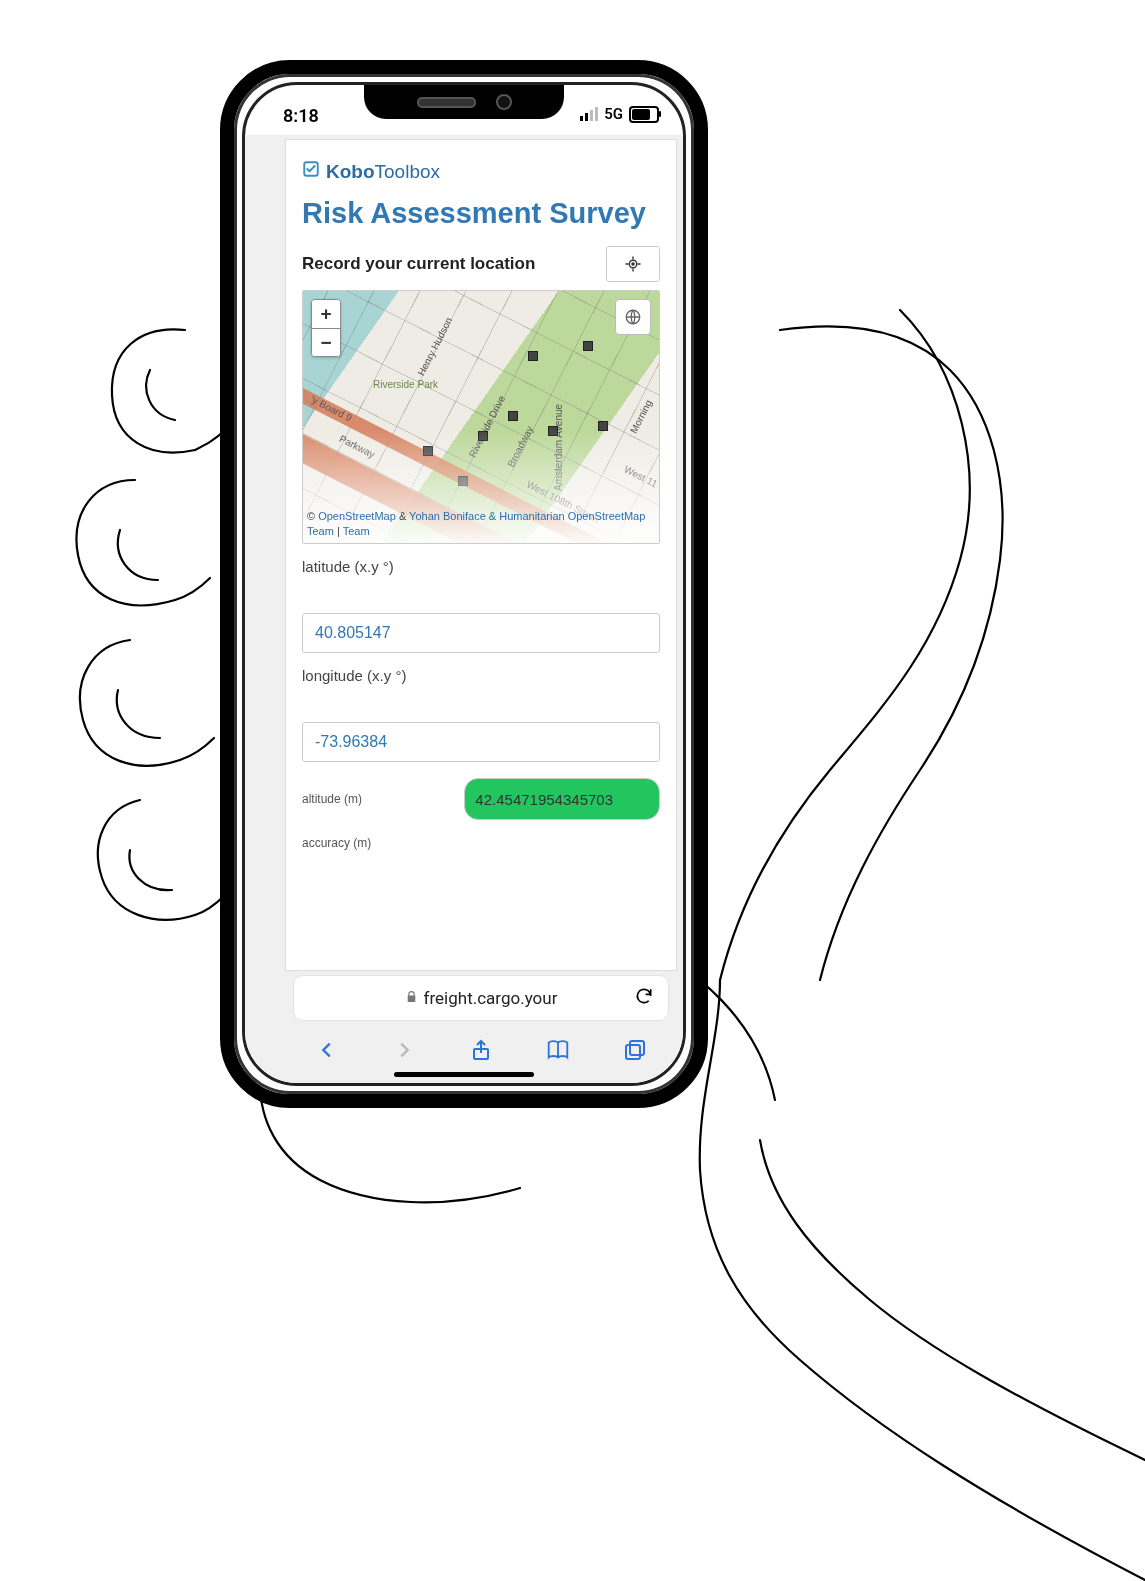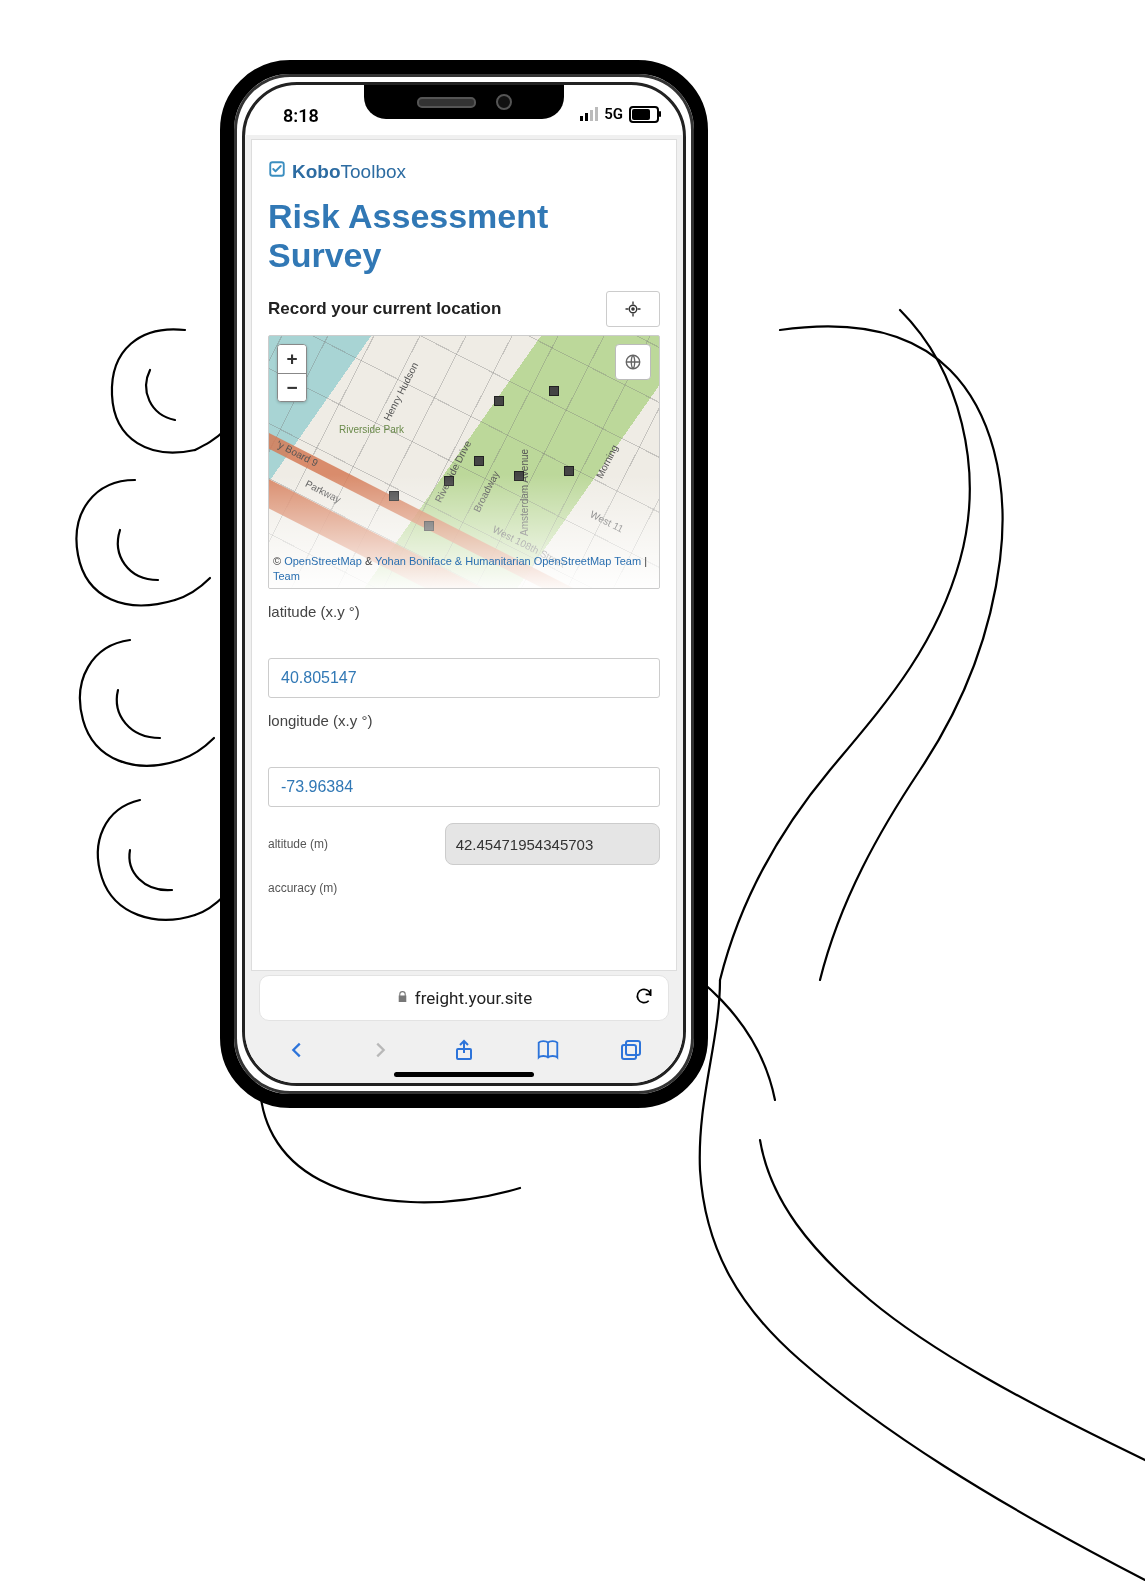--- a/index.html
+++ b/index.html
@@ -49,37 +49,37 @@
 .sig i{width:3px;background:#000;display:inline-block;}
 .sig i:nth-child(1){height:5px;} .sig i:nth-child(2){height:8px;} .sig i:nth-child(3){height:11px;background:#bbb;} .sig i:nth-child(4){height:14px;background:#bbb;}
 .batt{width:26px;height:13px;border:2px solid #000;border-radius:4px;position:relative;display:inline-block;}
 .batt::after{content:"";position:absolute;right:-4px;top:3px;width:2px;height:6px;background:#000;border-radius:1px;}
 .batt i{position:absolute;left:1px;top:1px;bottom:1px;width:70%;background:#000;border-radius:2px;}
 
 
 .screen{
   position:absolute;top:50px;left:0;right:0;bottom:0;
   background:#f0f0f0;
-  display:flex;flex-direction:column;
+  display:flex;flex-direction:column;padding-left:34px;
 }
 .page{
   flex:1;overflow:hidden;
   margin:4px 6px 0 6px;
   background:#fff;
   border:1px solid #ddd;
   position:relative;
 }
 .page-inner{
   padding:16px 16px 0 16px;
   font-family:"Helvetica Neue",Arial,sans-serif;
 }
 .brand{display:flex;align-items:center;gap:6px;color:#2d6ca2;font-size:19px;font-weight:400;margin:4px 0 14px 0;}
 .brand .logo{color:#3b8ec0;}
 .brand b{font-weight:700;color:#2d6ca2;}
-.title{color:#3178b5;font-weight:800;font-size:34px;margin:10px 0 16px 0;}
+.title{color:#3178b5;font-weight:800;font-size:29px;margin:10px 0 16px 0;}
 .instr-row{display:flex;align-items:center;justify-content:space-between;margin-bottom:8px;}
 .instr{font-weight:700;font-size:17px;color:#222;}
 .geo-btn{
   width:52px;height:34px;border:1px solid #ccc;border-radius:3px;background:#fff;
   display:flex;align-items:center;justify-content:center;cursor:pointer;
 }
 
 
 .map{
   position:relative;height:252px;border:1px solid #ccc;border-radius:2px;overflow:hidden;
@@ -118,21 +118,21 @@
 
 
 .field-lbl{font-size:15px;color:#444;margin-top:14px;margin-bottom:6px;}
 .inp{
   width:100%;box-sizing:border-box;height:40px;border:1px solid #ccc;border-radius:3px;
   padding:0 12px;font-size:16px;color:#3178b5;background:#fff;margin-top:32px;
 }
 .small-row{display:flex;align-items:center;justify-content:space-between;margin-top:16px;gap:12px;}
 .small-lbl{font-size:12px;color:#555;flex:0 0 42%;}
 .ro{
-  flex:1;height:40px;border:1px solid #ccc;border-radius:8px;background:#e5e5e5;
+  flex:1;height:40px;border:1px solid #ccc;border-radius:14px;background:#22c55e;
   display:flex;align-items:center;padding:0 10px;font-size:15px;color:#333;
 }
 
 
 .urlbar{
   height:44px;margin:4px 14px;background:#fff;border:1px solid #e3e3e3;border-radius:10px;
   display:flex;align-items:center;justify-content:center;position:relative;font-size:17px;color:#222;
 }
 .urlbar .lock{color:#777;margin-right:6px;font-size:14px;}
 .urlbar .reload{position:absolute;right:14px;color:#000;}
@@ -293,21 +293,21 @@
 
         </div>
       </div>
 
       <div class="urlbar">
         <span class="lock">
           <svg width="13" height="13" viewBox="0 0 24 24" fill="#777">
                 <path d="M6 10V8a6 6 0 1112 0v2h1v12H5V10h1zm2 0h8V8a4 4 0 10-8 0v2z"></path>
               </svg>
         </span>
-        <span>freight.your.site</span>
+        <span>freight.cargo.your</span>
         <span class="reload">
           <svg width="20" height="20" viewBox="0 0 24 24" fill="none" stroke="#000" stroke-width="2">
                 <path d="M20 12a8 8 0 10-2.34 5.66M20 4v6h-6"></path>
               </svg>
         </span>
       </div>
 
       <div class="tabbar">
         <div class="tb">
           <svg width="22" height="22" viewBox="0 0 24 24" fill="none" stroke="#2d74da" stroke-width="2.5">

